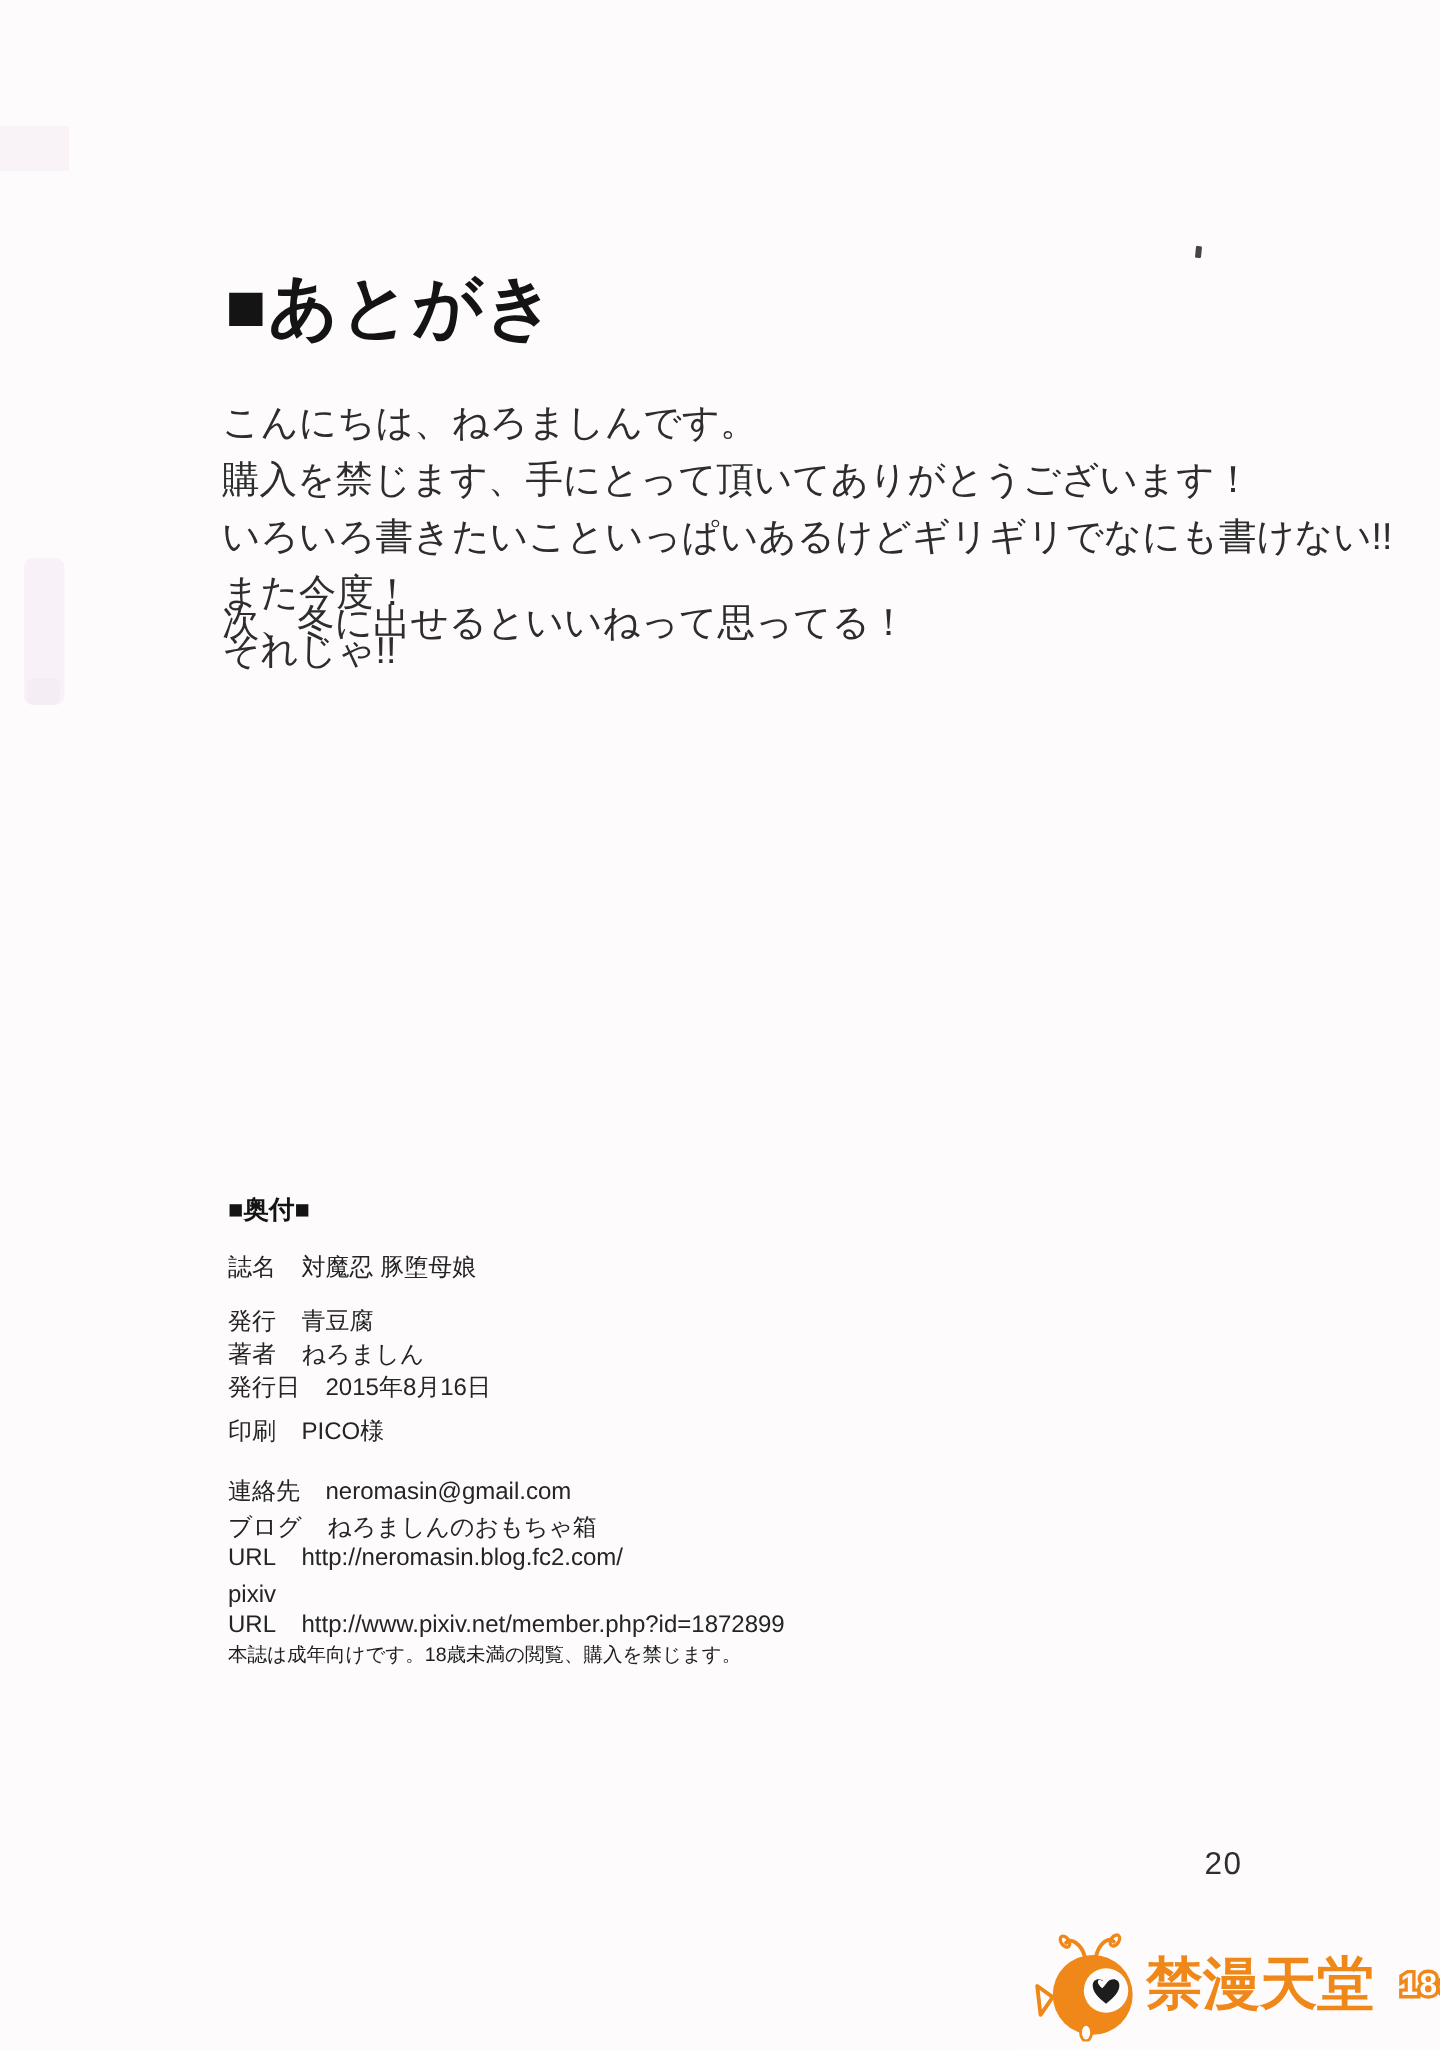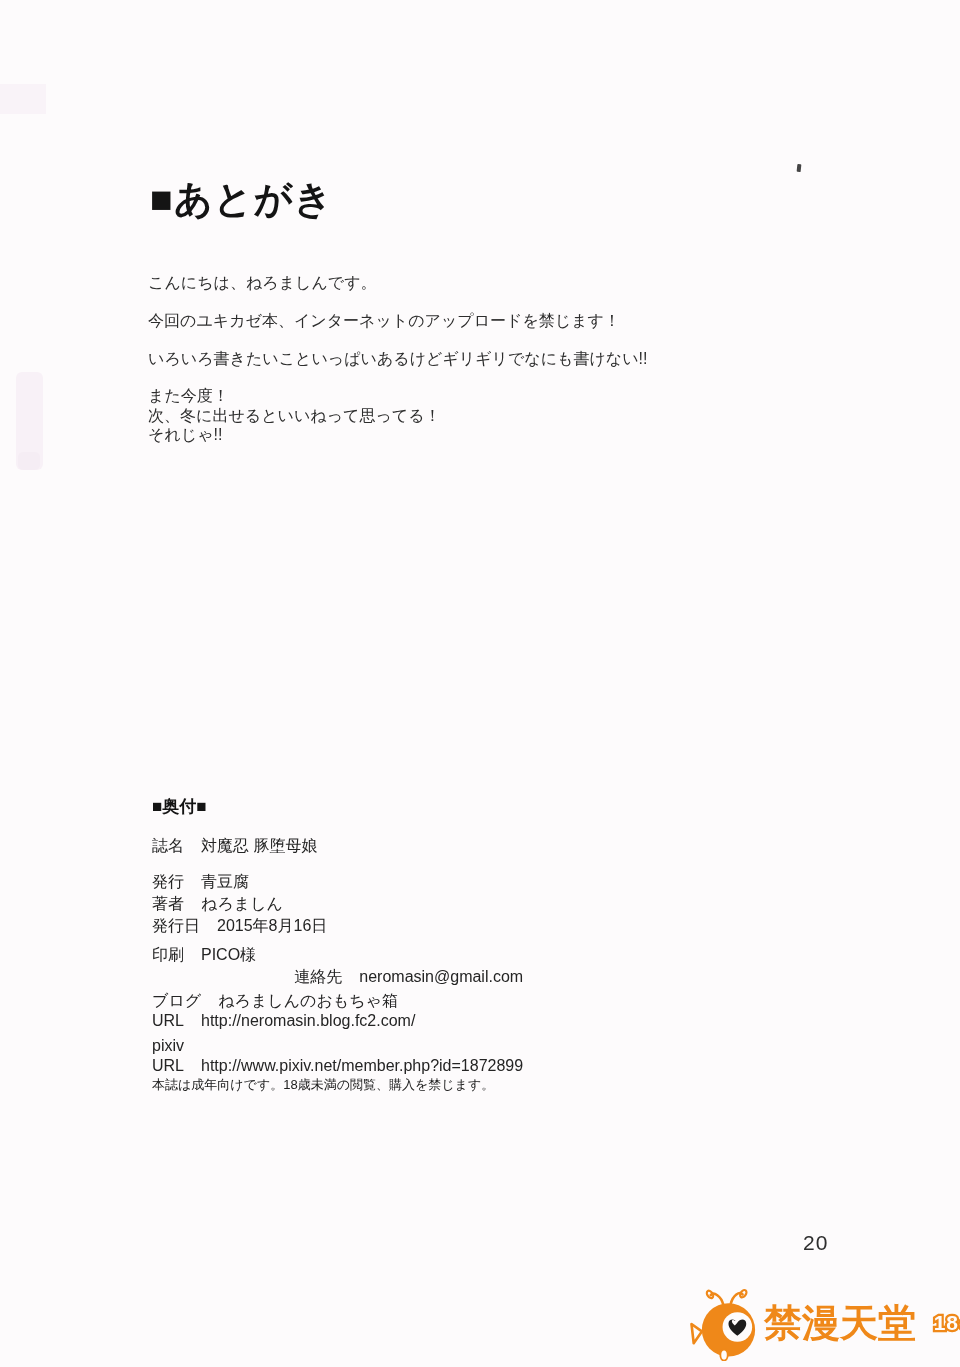--- a/index.html
+++ b/index.html
@@ -12,41 +12,41 @@
     color:#262626;
   }
   
   .edge-smudge-a{position:absolute;left:0;top:84px;width:46px;height:30px;background:#f9f3f8;}
   .edge-smudge-b{position:absolute;left:16px;top:372px;width:27px;height:98px;background:#f8f1f7;border-radius:6px;}
   .edge-smudge-c{position:absolute;left:18px;top:452px;width:22px;height:18px;background:#f5edf4;border-radius:5px;}
   .ink-speck{position:absolute;left:797px;top:164px;width:4px;height:8px;background:#454545;border-radius:1px;transform:rotate(6deg);}
 
   .afterword-title{
     position:absolute;left:150px;top:174px;
-    font-size:38px;font-weight:900;color:#141414;letter-spacing:1px;
+    font-size:46px;font-weight:900;color:#141414;letter-spacing:1px;
     white-space:nowrap;
   }
   .afterword-body{
     position:absolute;left:148px;top:272px;
-    font-size:16px;line-height:21px;color:#2d2d2d;
+    font-size:25px;line-height:21px;color:#2d2d2d;
     white-space:nowrap;
   }
   .afterword-body .para{margin:0 0 17px 0;}
   .closing-line{line-height:19.5px;}
 
   .colophon{
     position:absolute;left:152px;top:797px;
     font-size:16px;color:#242424;white-space:nowrap;
   }
   .colophon-header{font-size:17px;font-weight:800;color:#141414;line-height:20px;}
   .c-row{line-height:20px;}
   .c-row .lbl{margin-right:17px;}
   .c-row.g-19{margin-top:19px;}
   .c-row.g-16{margin-top:16px;}
-  .c-row.g-11{margin-top:2px;text-align:right;}
+  .c-row.g-11{margin-top:20px;}
   .c-row.g-9{margin-top:9px;}
   .c-row.g-5{margin-top:5px;}
   .c-row.g-4{margin-top:4px;font-family:Liberation Serif, serif;}
   .c-row.g-2{margin-top:2px;}
   .c-row.g-0{margin-top:0;}
   .notice{font-size:13px;line-height:17.5px;color:#202020;}
 
   .page-number{
     position:absolute;left:803px;top:1231px;
     font-size:21px;letter-spacing:1px;color:#2e2e2e;
@@ -71,21 +71,21 @@
 
   <div class="edge-smudge-a"></div>
   <div class="edge-smudge-b"></div>
   <div class="edge-smudge-c"></div>
   <div class="ink-speck"></div>
 
   <div class="afterword-title">■あとがき</div>
 
   <div class="afterword-body">
     <p class="para">こんにちは、ねろましんです。</p>
-    <p class="para">今回のユキカゼ本、インターネットのアップロードを禁じます！</p>
+    <p class="para">購入を禁じます、手にとって頂いてありがとうございます！</p>
     <p class="para">いろいろ書きたいこといっぱいあるけどギリギリでなにも書けない!!</p>
     <div>
       <div class="closing-line">また今度！</div>
       <div class="closing-line">次、冬に出せるといいねって思ってる！</div>
       <div class="closing-line">それじゃ!!</div>
     </div>
   </div>
 
   <div class="colophon">
     <div class="colophon-header">■奥付■</div>

